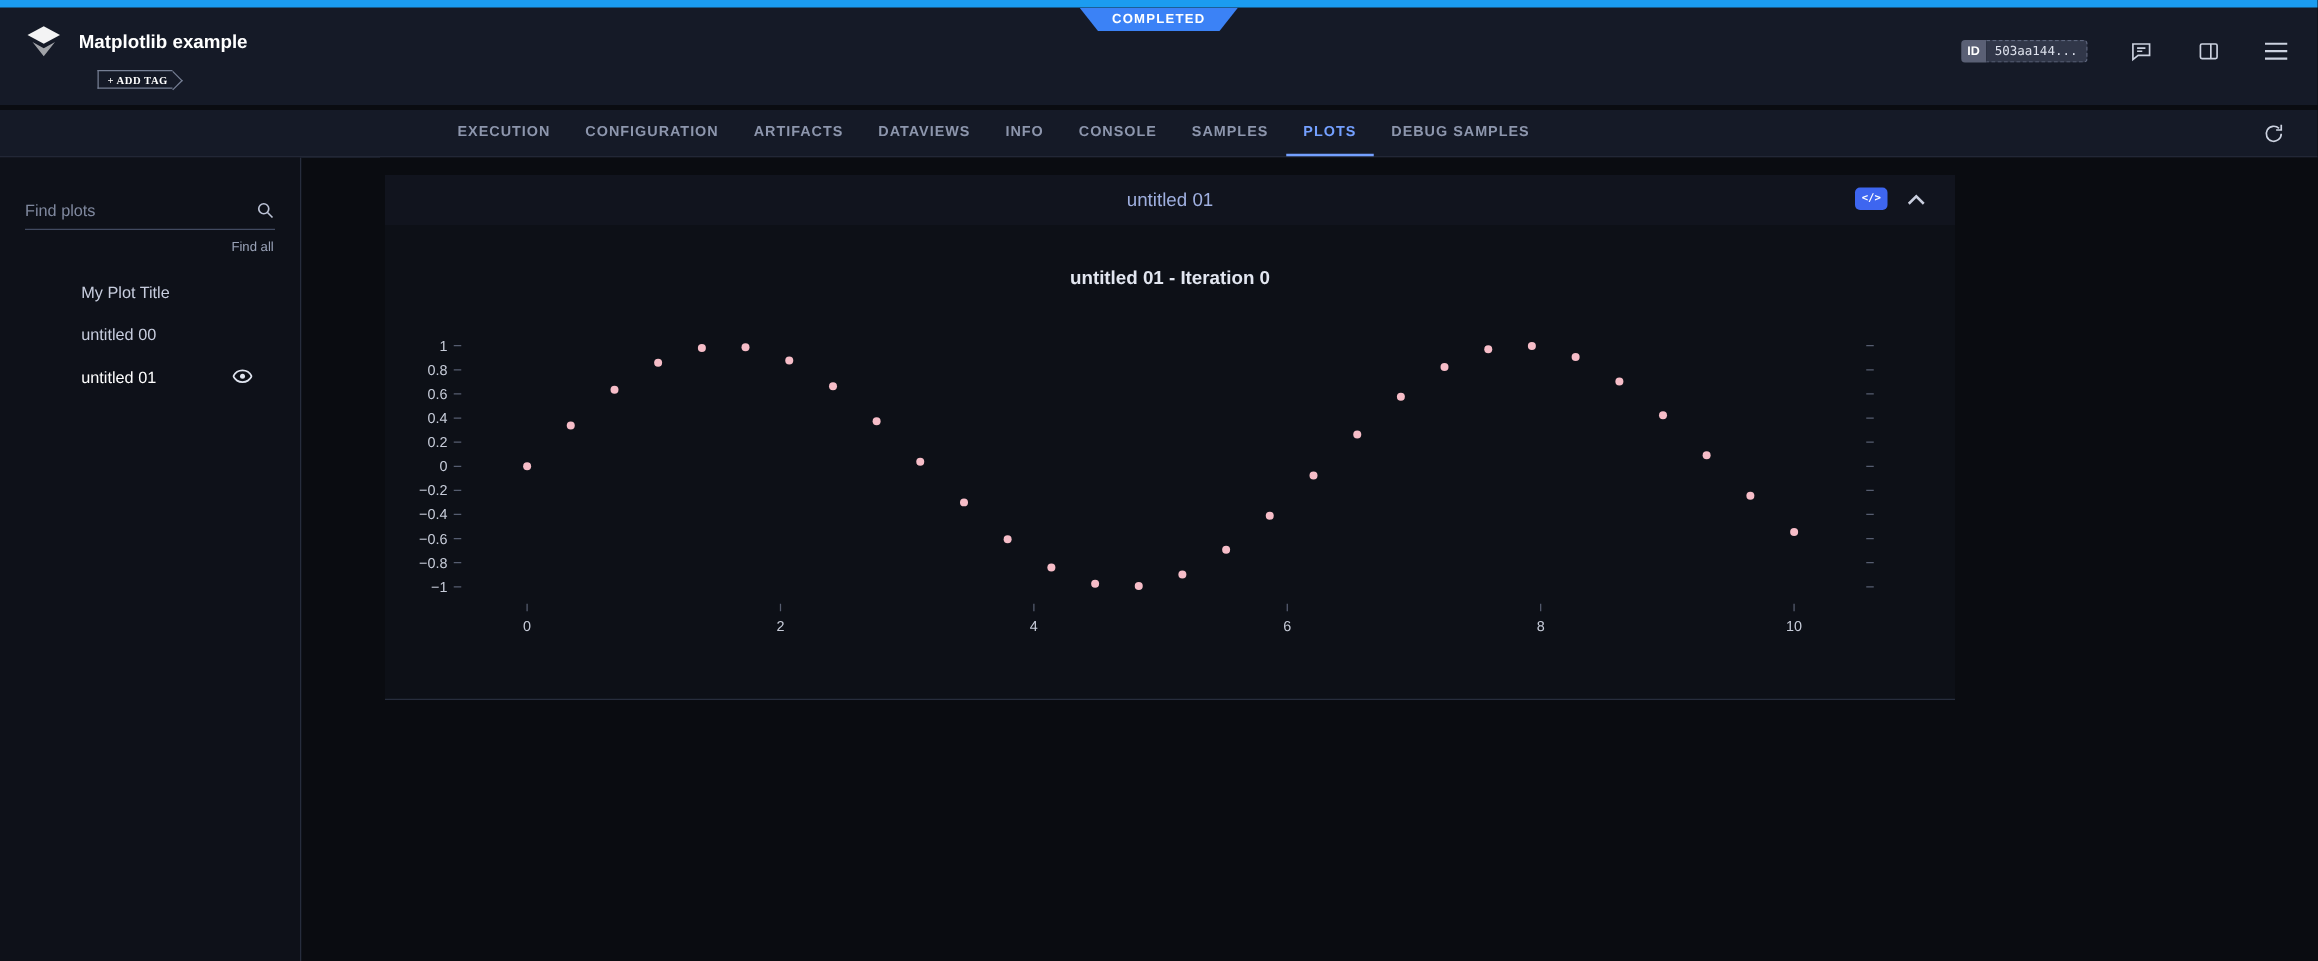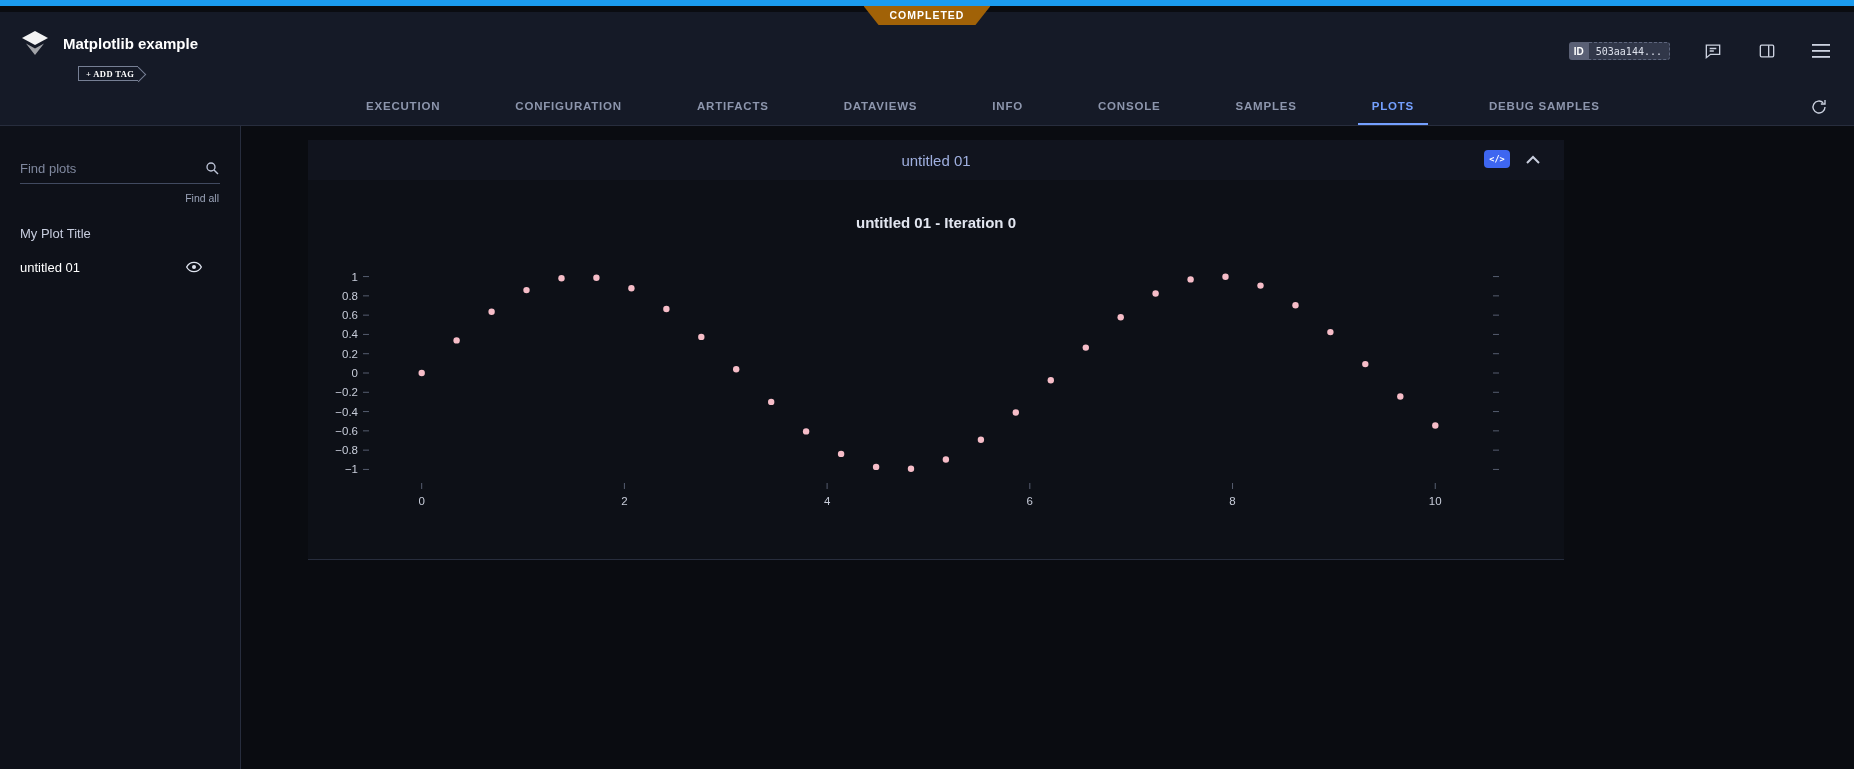--- a/index.html
+++ b/index.html
@@ -1,54 +1,54 @@
 <!DOCTYPE html>
 <html><head>
 <meta charset="utf-8">
 <style>
   *{margin:0;padding:0;box-sizing:border-box}
   html,body{width:1854px;height:769px;overflow:hidden;background:#0a0c11;font-family:"Liberation Sans",sans-serif;}
 
   .top-strip{position:absolute;top:0;left:0;width:100%;height:6px;background:#1b9cf0;z-index:30;}
   .status-badge{position:absolute;top:6px;left:50%;transform:translateX(-50%);height:19px;padding:0 26px;
-    background:#a16207;color:#fff;font-size:10.5px;font-weight:bold;letter-spacing:1px;line-height:18px;
+    background:#3b82f6;color:#fff;font-size:10.5px;font-weight:bold;letter-spacing:1px;line-height:18px;
     clip-path:polygon(0 0,100% 0,calc(100% - 15px) 100%,15px 100%);z-index:31;}
 
-  .app-header{position:absolute;top:12px;left:0;width:100%;height:82px;background:#151a27;}
+  .app-header{position:absolute;top:2px;left:0;width:100%;height:82px;background:#151a27;}
   .header-left{position:absolute;left:20px;top:18px;display:flex;align-items:center;gap:13px;}
   .logo{width:30px;height:26px;cursor:pointer;}
   .exp-title{color:#ffffff;font-size:15px;font-weight:bold;}
   .add-tag{position:absolute;left:78px;top:54px;height:15px;display:inline-flex;align-items:center;
     border:1px solid #767f94;border-right:none;padding:0 4px 0 7px;color:#fff;font-size:8.5px;font-weight:bold;
     letter-spacing:.4px;cursor:pointer;background:transparent;font-family:Liberation Serif, serif;}
   .add-tag::after{content:"";position:absolute;right:-5.5px;top:1.6px;width:10px;height:10px;
     border-top:1px solid #767f94;border-right:1px solid #767f94;transform:rotate(45deg);}
 
   .header-right{position:absolute;right:22px;top:28px;display:flex;align-items:center;gap:32px;}
   .id-chip{display:flex;align-items:stretch;height:18px;cursor:pointer;}
   .id-label{background:#5a6075;color:#fff;font-size:10px;font-weight:bold;display:flex;align-items:center;
     padding:0 5px;border-radius:3px 0 0 3px;}
   .id-value{background:#313749;border:1px dashed #5d657c;border-left:none;color:#dde1ec;
     font-family:"DejaVu Sans Mono",monospace;font-size:10px;display:flex;align-items:center;padding:0 7px;
     border-radius:0 3px 3px 0;}
   .icon-btn{width:22px;height:22px;display:flex;align-items:center;justify-content:center;cursor:pointer;}
 
   .tab-bar{position:absolute;top:88px;left:0;width:100%;height:38px;background:#151a27;border-bottom:1px solid #272d3d;}
-  .tab-list{position:absolute;left:352px;top:0;height:100%;display:flex;gap:47px;}
+  .tab-list{position:absolute;left:352px;top:0;height:100%;display:flex;}
   .tab{padding:0 14px;display:flex;align-items:center;font-size:11.5px;letter-spacing:.8px;color:#8d96ad;
     cursor:pointer;height:100%;border-bottom:2px solid transparent;font-weight:bold;}
   .tab.active{color:#74a0ff;border-bottom-color:#74a0ff;}
   .refresh-btn{position:absolute;right:24px;top:8px;}
 
   .sidebar{position:absolute;top:126px;left:0;bottom:0;width:241px;background:#0e1119;border-right:1px solid #272d3d;padding-top:34px;}
   .search-wrap{margin:0 20px;display:flex;align-items:center;border-bottom:1px solid #414a60;padding-bottom:7px;}
   .search-wrap input{flex:1;background:transparent;border:none;outline:none;color:#d5d9e6;font-size:13px;font-family:inherit;}
   .search-wrap input::placeholder{color:#7f889e;}
   .hide-all{text-align:right;margin:8px 21px 0 0;font-size:10.5px;color:#9aa3b8;cursor:pointer;}
-  .plot-list{margin-top:12px;}
+  .plot-list{margin-top:12px;margin-left:45px;}
   .plot-item{height:34px;display:flex;align-items:center;padding:0 20px;font-size:13px;color:#c7cdde;cursor:pointer;}
   .plot-item.selected{color:#ffffff;}
   .plot-item .eye{margin-left:auto;margin-right:18px;}
 
   .main{position:absolute;top:126px;left:304px;right:0;bottom:0;background:#0a0c11;}
   .plot-card{position:absolute;left:4px;top:14px;width:1256px;height:420px;background:#0d1017;border-bottom:1px solid #272d3d;}
   .card-header{position:relative;height:40px;background:#11141e;}
   .card-title{position:absolute;left:0;right:0;top:0;height:40px;display:flex;align-items:center;justify-content:center;
     color:#9fafdf;font-size:15px;}
   .card-actions{position:absolute;right:22px;top:10px;display:flex;align-items:center;gap:14px;}
@@ -127,20 +127,23 @@
     <input type="text" placeholder="Find plots" style="">
     <svg width="16" height="16" viewBox="0 0 24 24" fill="none" stroke="#bcc3d6" stroke-width="2">
       <circle cx="10.5" cy="10.5" r="6"></circle>
         <line x1="15" y1="15" x2="21" y2="21"></line>
     </svg>
   </div>
   <div class="hide-all">Find all</div>
   <div class="plot-list">
       <div class="plot-item">
         <span>My Plot Title</span>
+      </div>
+      <div class="plot-item">
+        <span>untitled 00</span>
       </div>
       <div class="plot-item selected">
         <span>untitled 01</span>
         <svg class="eye" width="16" height="12" viewBox="0 0 24 16">
           <path d="M12 1C7 1 2.8 4.5 1 8c1.8 3.5 6 7 11 7s9.2-3.5 11-7C21.2 4.5 17 1 12 1z" fill="none" stroke="#dfe4ef" stroke-width="2"></path>
           <circle cx="12" cy="8" r="3" fill="#dfe4ef"></circle>
         </svg>
       </div>
     </div>
 </aside>

